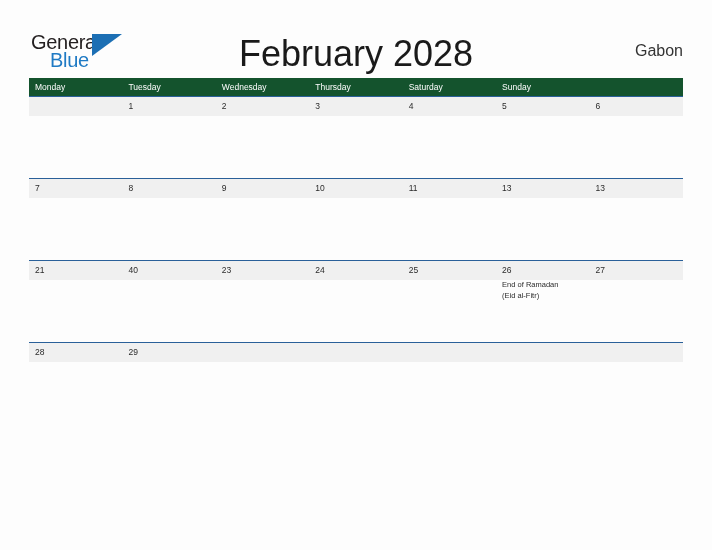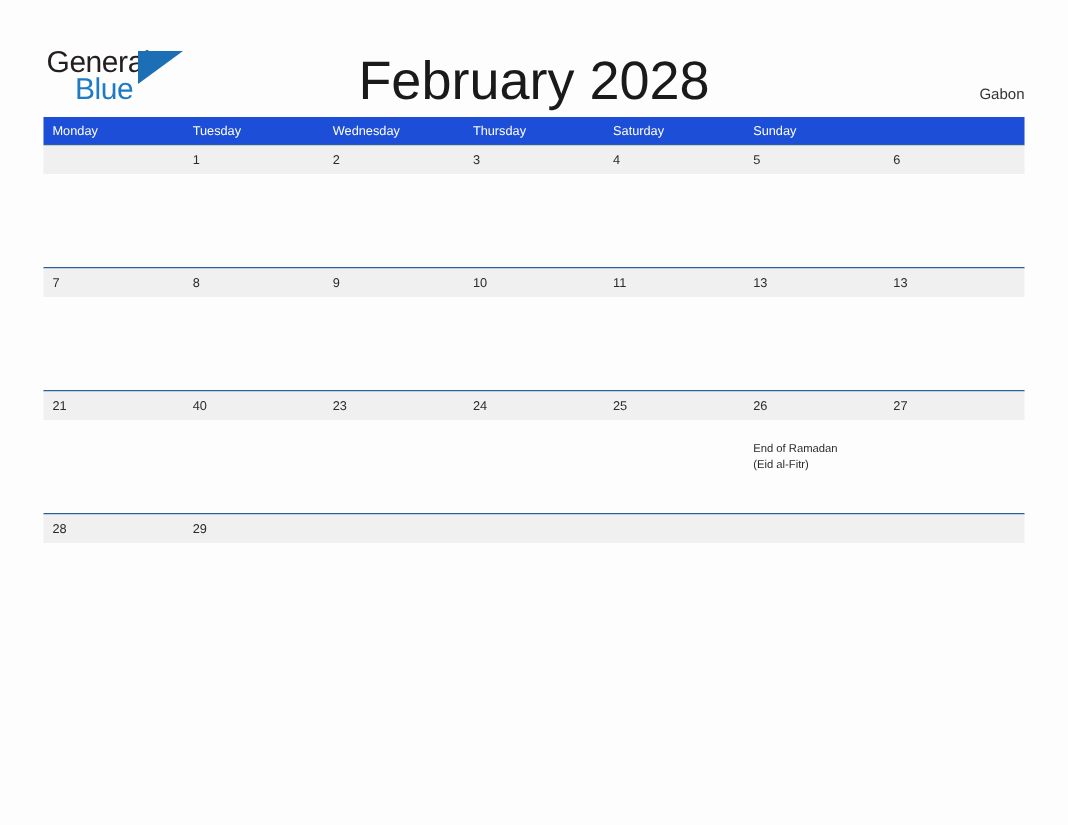--- a/index.html
+++ b/index.html
@@ -66,37 +66,37 @@
     width: 712px;
     text-align: center;
     font-size: 36px;
     color: #1a1a1a;
     font-family: "Liberation Sans", sans-serif;
   }
 
   #country-label {
     position: absolute;
     right: 29px;
-    top: 58px;
-    font-size: 10px;
+    top: 42px;
+    font-size: 16px;
     color: #333333;
     font-family: "Liberation Sans", sans-serif;
   }
 
   
   #calendar {
     position: absolute;
     left: 29px;
     top: 78px;
     width: 654px;
   }
 
   .weekday-header {
     display: flex;
-    background: #1d4ed8;
+    background: #14532d;
     height: 18px;
   }
   .weekday-cell {
     width: 93.43px;
     box-sizing: border-box;
     padding-left: 6px;
     color: #ffffff;
     font-size: 8.5px;
     line-height: 18px;
     font-family: "Liberation Sans", sans-serif;
@@ -131,21 +131,21 @@
   }
   .day-number {
     font-size: 8.5px;
     color: #2b2b2b;
     line-height: 13px;
     font-family: "Liberation Sans", sans-serif;
     display: block;
     height: 14px;
   }
   .day-events {
-    margin-top: 16px;
+    margin-top: 2px;
   }
   .event-line {
     font-size: 7.5px;
     color: #2b2b2b;
     line-height: 10.5px;
     font-family: "Liberation Sans", sans-serif;
     white-space: nowrap;
   }
 </style>
 </head>

